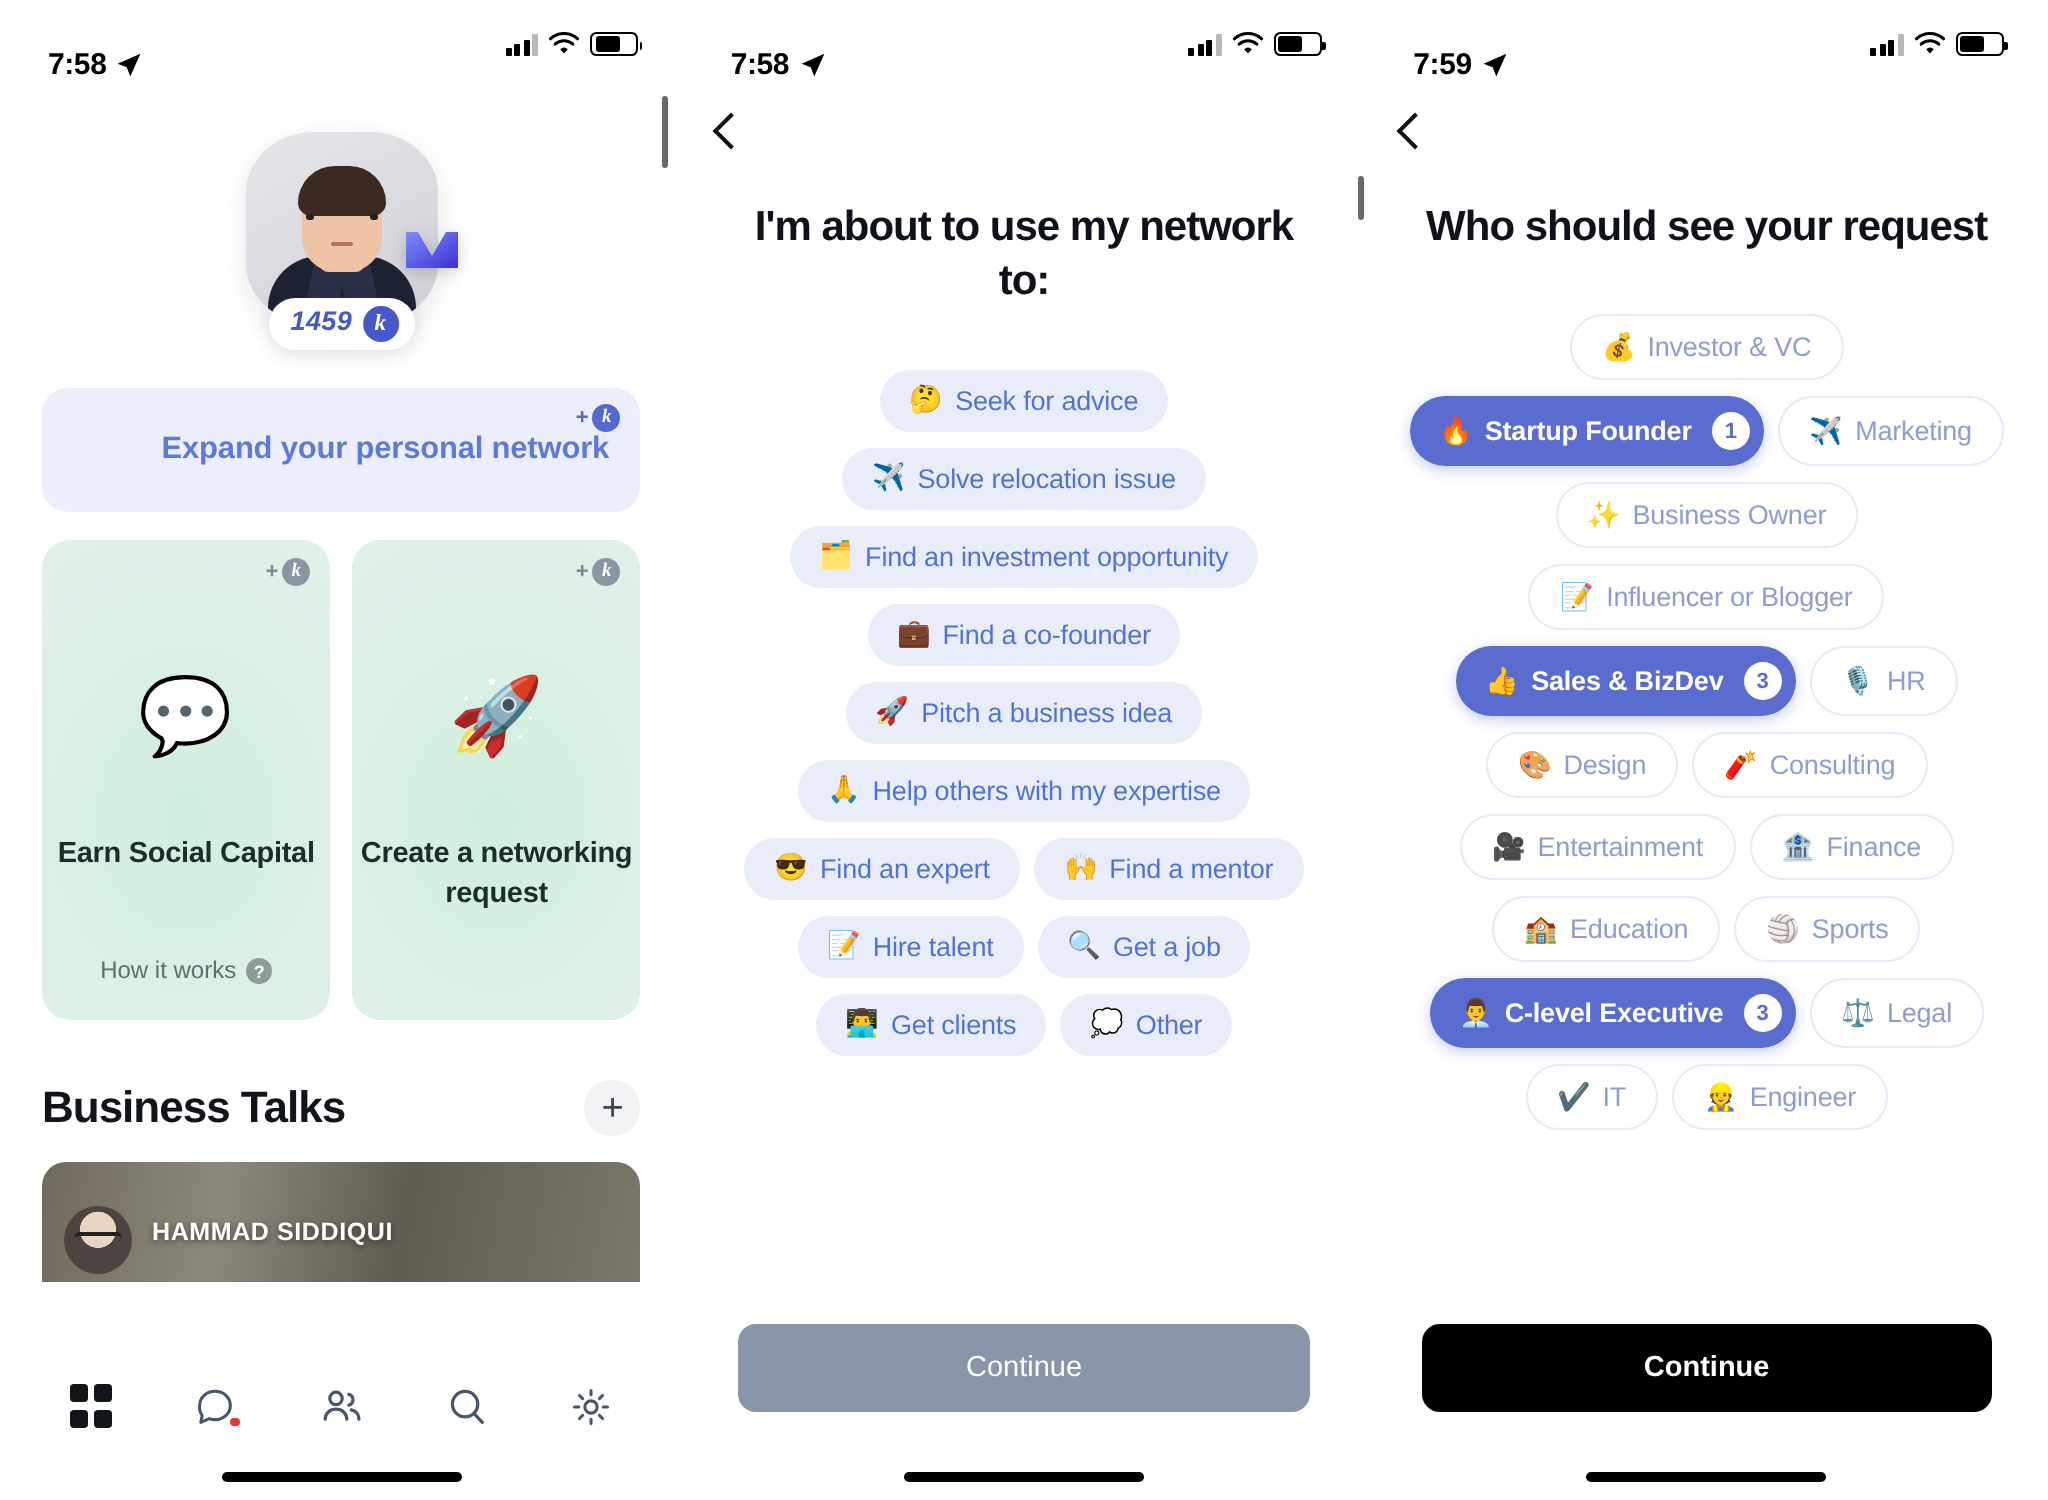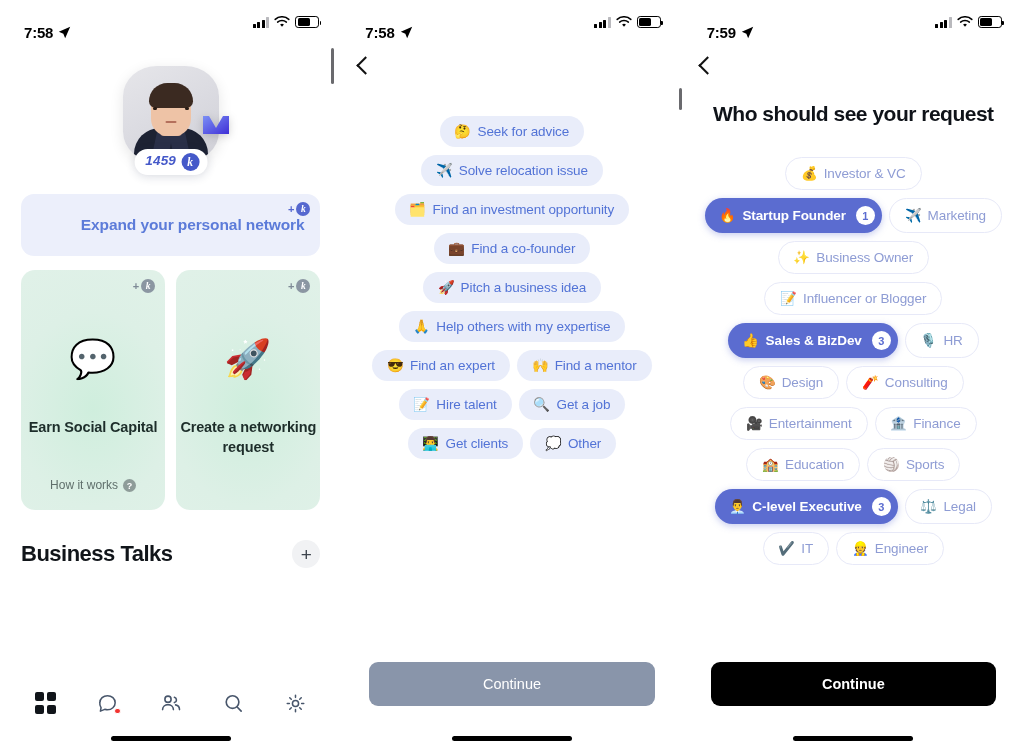--- a/index.html
+++ b/index.html
@@ -361,20 +361,26 @@
         <span class="emoji">🚀</span>
         <span class="title">Create a networking request</span>
       </div>
     </div>
 
     <div class="bt-head">
       <span class="bt-title">Business Talks</span>
       <span class="bt-plus">+</span>
     </div>
 
+    <div class="talk-card">
+      <div class="talk-av">
+          <div class="g"></div>
+        </div>
+      <div class="talk-name">HAMMAD SIDDIQUI</div>
+    </div>
 
     <div class="tabbar">
       <div class="tabitem">
         <span class="grid-ic">
             <i></i>
             <i></i>
             <i></i>
             <i></i>
           </span>
       </div>
@@ -432,20 +438,21 @@
           </span>
       </div>
     </div>
 
     <div class="scrolltick" style="left:338px;top:88px;height:22px;"></div>
 
     <div class="backbar">
       <span class="chev"></span>
     </div>
 
+    <div class="screen-title">I'm about to use my network to:</div>
 
     <div class="chips">
       <div class="chip soft">
           <span class="em">🤔</span>
           <span>Seek for advice</span>
         </div>
       <div class="chip soft">
           <span class="em">✈️</span>
           <span>Solve relocation issue</span>
         </div>

